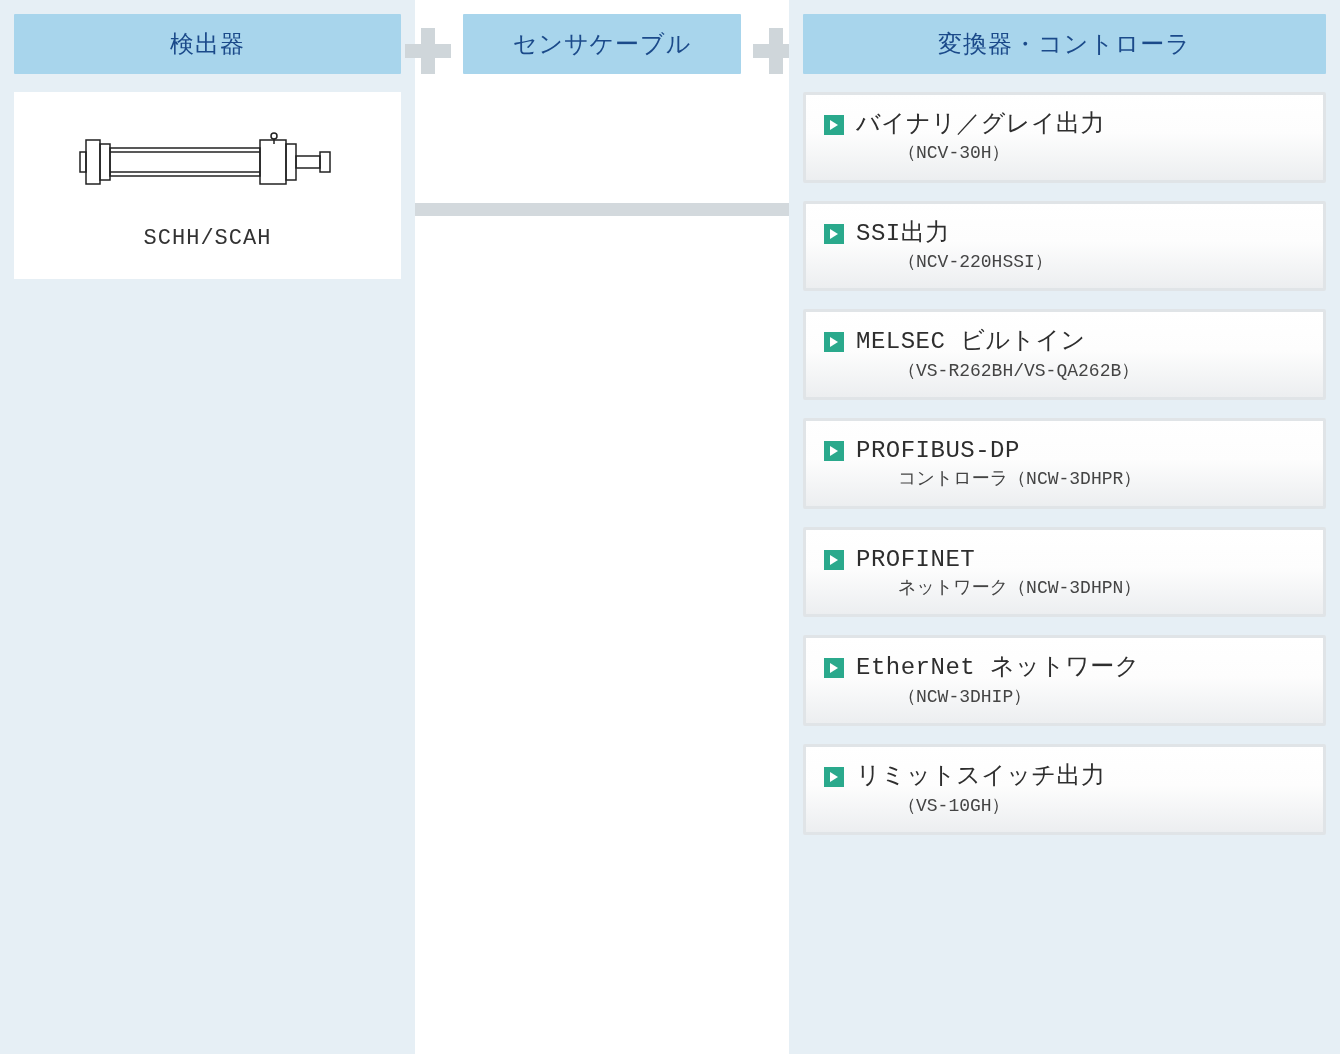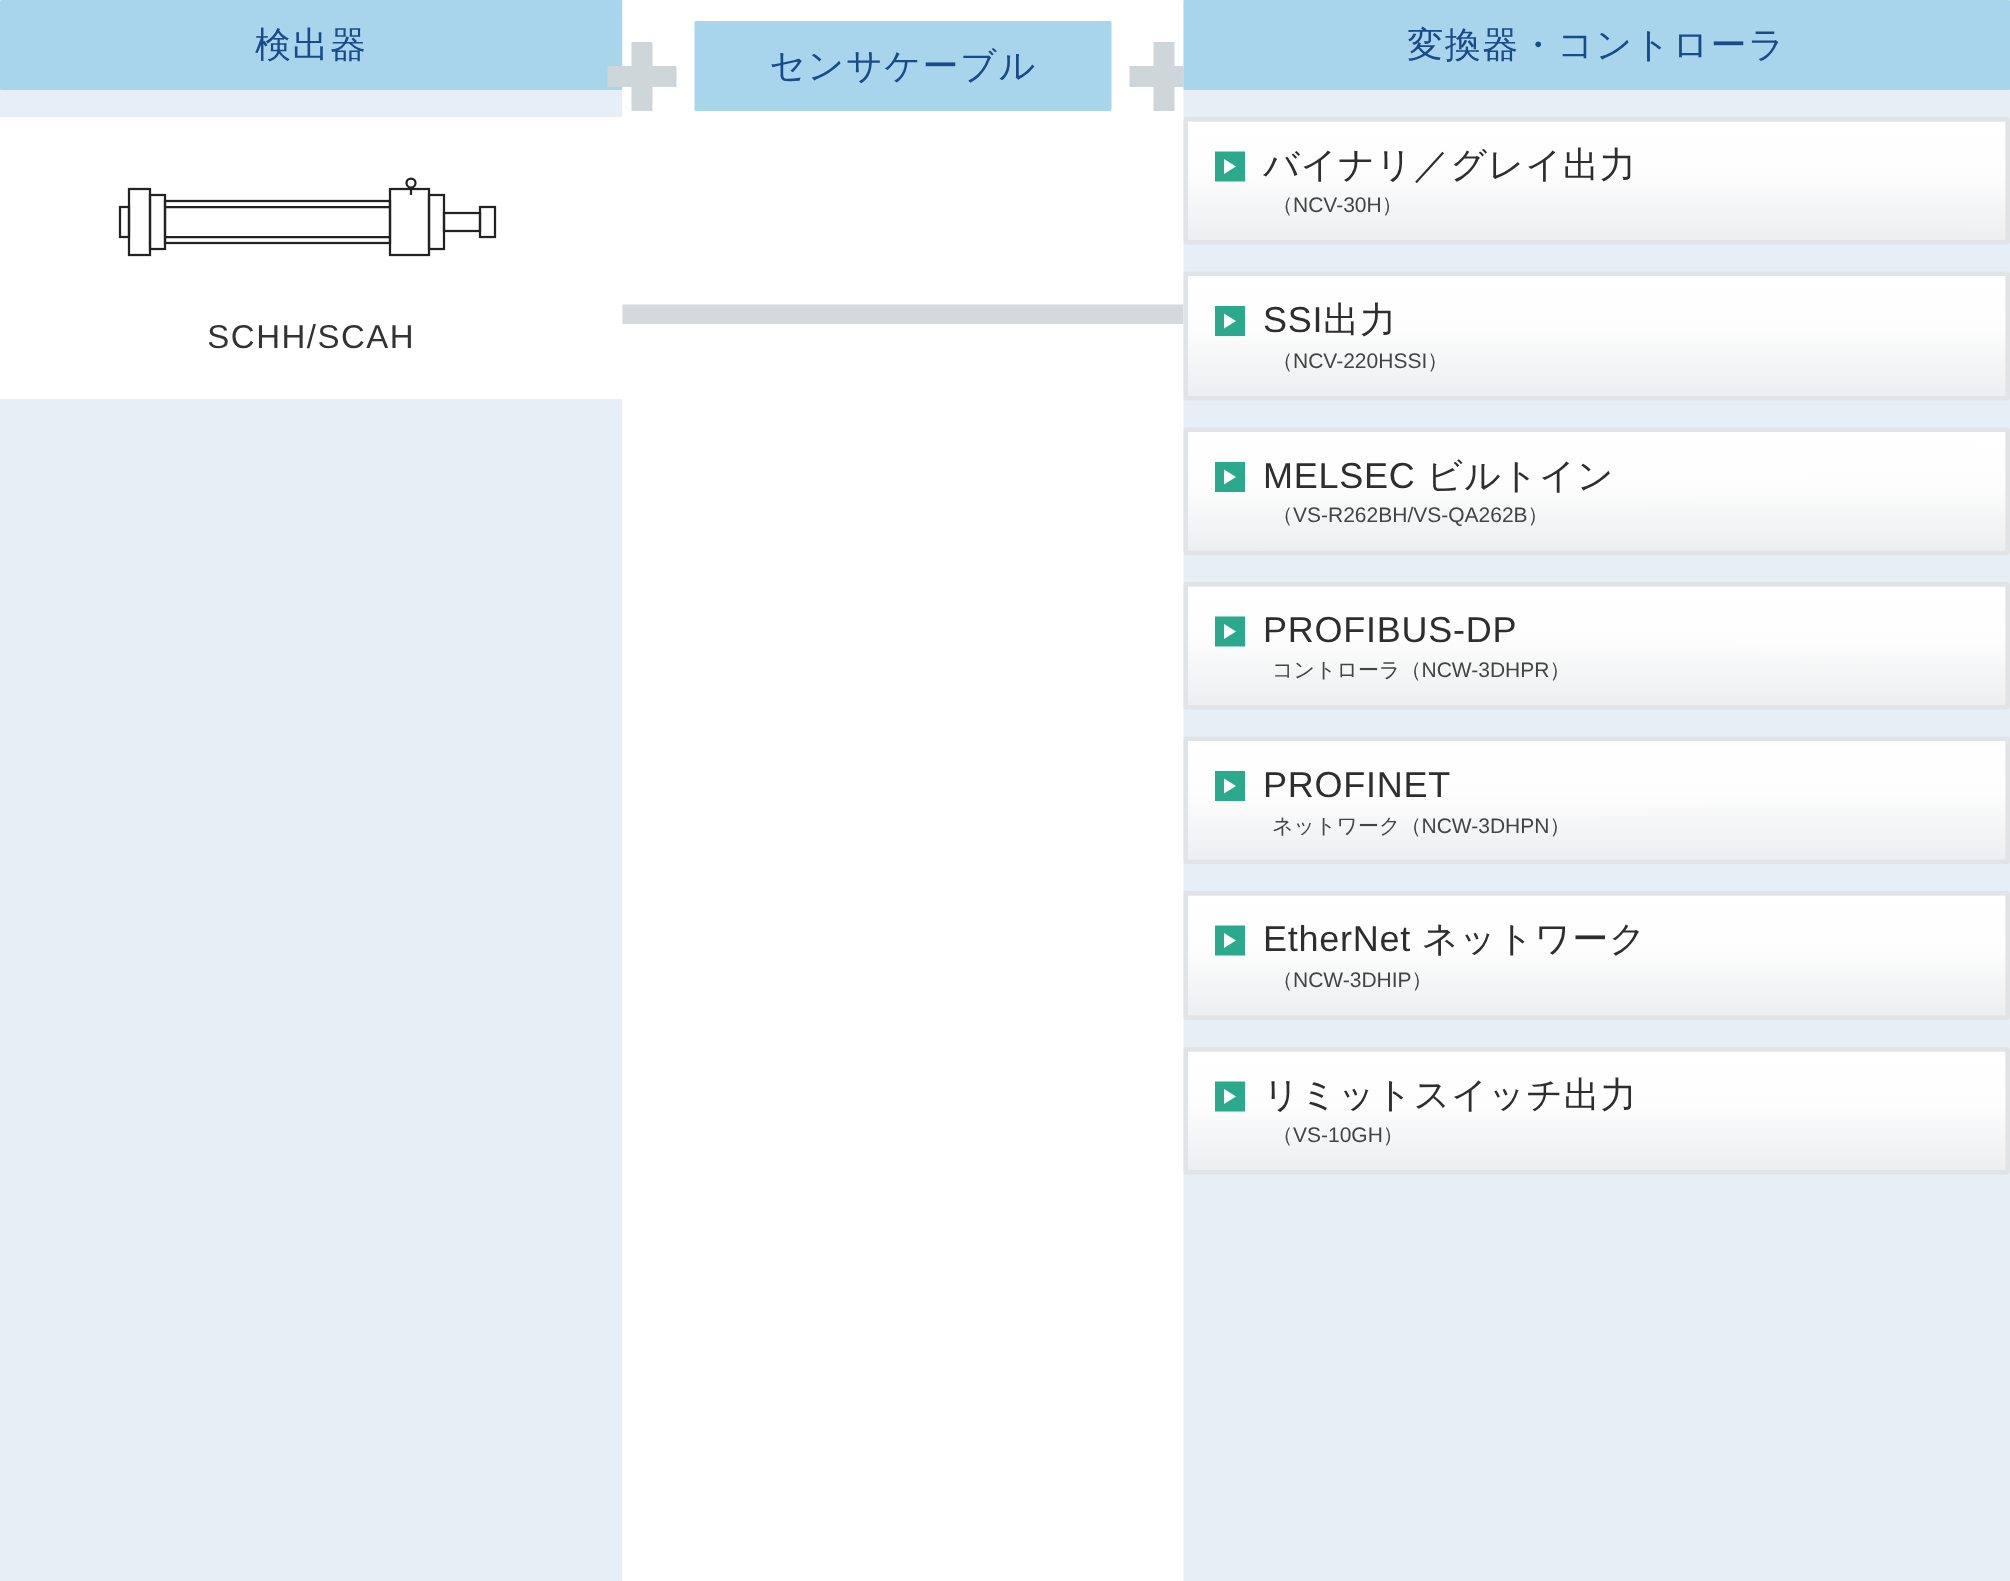--- a/index.html
+++ b/index.html
@@ -11,21 +11,23 @@
       position: relative;
     }
     .container {
       display: flex;
       width: 100%;
       height: 100%;
       position: relative;
     }
     .column {
       background: #e6eff5;
-      position: relative;
+      padding: 14px;
+      position: relative;
+      font-family: Liberation Mono, monospace;
     }
     .col-left { width: 415px; }
     .col-mid {
       width: 374px;
       background: #ffffff;
       padding: 14px 0;
       position: relative;
     }
     .col-right { width: 510px; flex: 1; }
 
@@ -134,23 +136,24 @@
       display: flex;
       flex-direction: column;
       line-height: 1.35;
     }
     .controller-title {
       font-size: 24px;
       color: #2e2e2e;
       letter-spacing: 0.5px;
     }
     .controller-sub {
-      font-size: 14px;
+      font-size: 18px;
       color: #444;
       padding-left: 6px;
+      margin-left: 36px;
     }
   </style>
 </head>
 <body>
 
 <div class="container">
 
   <div class="column col-left">
     <div class="section-header">検出器</div>
 

